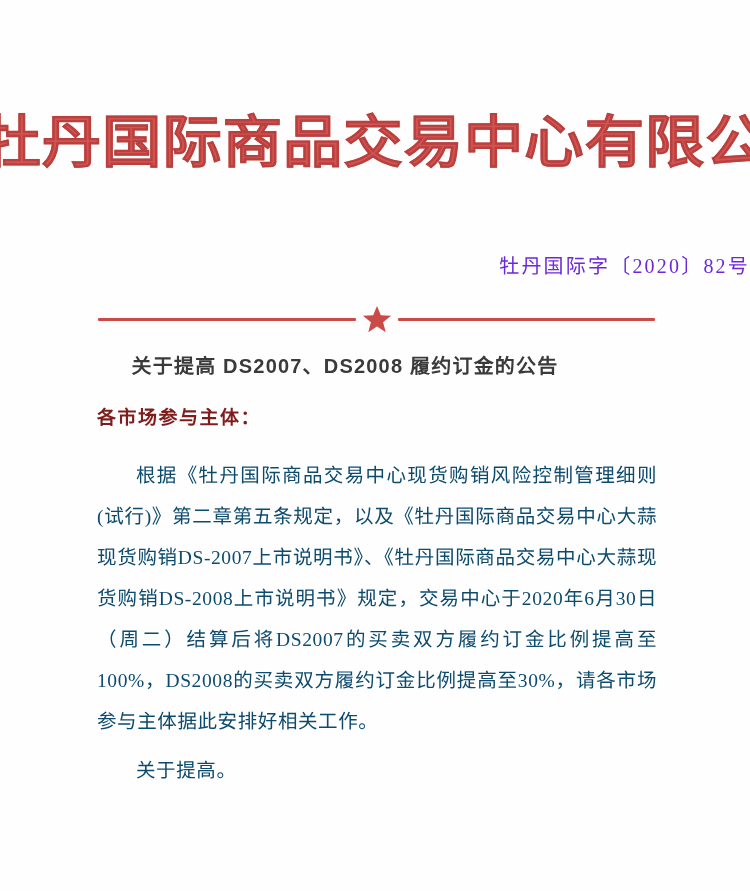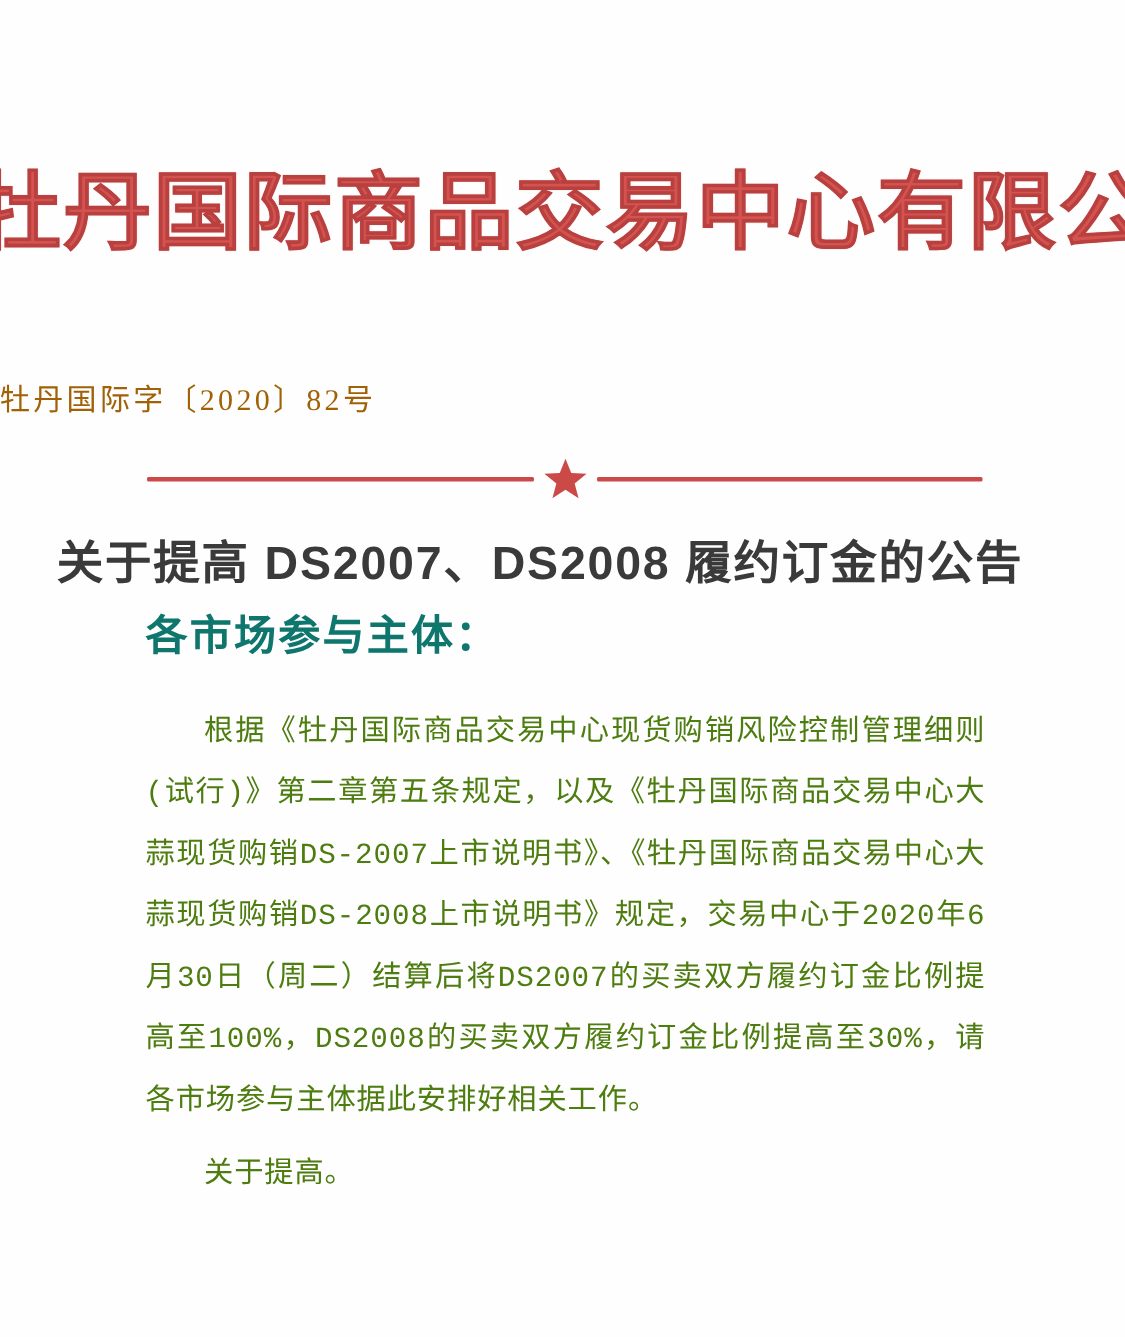--- a/index.html
+++ b/index.html
@@ -42,24 +42,24 @@
     text-shadow: 0 0 1px rgba(196,70,66,.45);
     transform: scaleX(1.04);
   }
 
   
   .doc-number {
     position: absolute;
     left: 0;
     top: 250px;
     width: 750px;
-    text-align: left;
+    text-align: right;
     font-size: 20px;
     letter-spacing: 2.2px;
-    color: #a16207;
+    color: #6d28d9;
     font-family: "Liberation Serif", "DejaVu Serif", serif;
   }
 
   
   .separator {
     position: absolute;
     left: 98px;
     top: 305px;
     width: 557px;
     height: 28px;
@@ -80,53 +80,53 @@
     margin: 0 6px;
     display: flex;
     align-items: center;
     justify-content: center;
   }
   .sep-star svg { display: block; }
 
   
   .doc-heading {
     position: absolute;
-    left: 15px;
+    left: 0;
     top: 350px;
     width: 690px;
     text-align: center;
     font-family: "Liberation Sans", "DejaVu Sans", sans-serif;
-    font-size: 31px;
+    font-size: 20px;
     font-weight: 700;
     letter-spacing: 1.2px;
     color: #3a3a3a;
   }
 
   
   .body-block {
     position: absolute;
     left: 97px;
     top: 404px;
     width: 560px;
   }
   .salutation {
     font-family: "Liberation Serif", "DejaVu Serif", serif;
-    font-size: 28px;
+    font-size: 19px;
     font-weight: 700;
     letter-spacing: 1.5px;
-    color: #0f766e;
+    color: #7f1d1d;
     margin: 0 0 22px 0;
     line-height: 1.5;
   }
   .para {
-    font-family: Liberation Mono, monospace;
+    font-family: Liberation Serif, serif;
     font-size: 19.5px;
     line-height: 41px;
     letter-spacing: 0.6px;
-    color: #4d7c0f;
+    color: #0c4a6e;
     margin: 0 0 8px 0;
     text-indent: 2em;
     text-align: justify;
     text-justify: inter-character;
   }
   .para:last-child { margin-bottom: 0; }
 </style>
 </head>
 <body>
 

